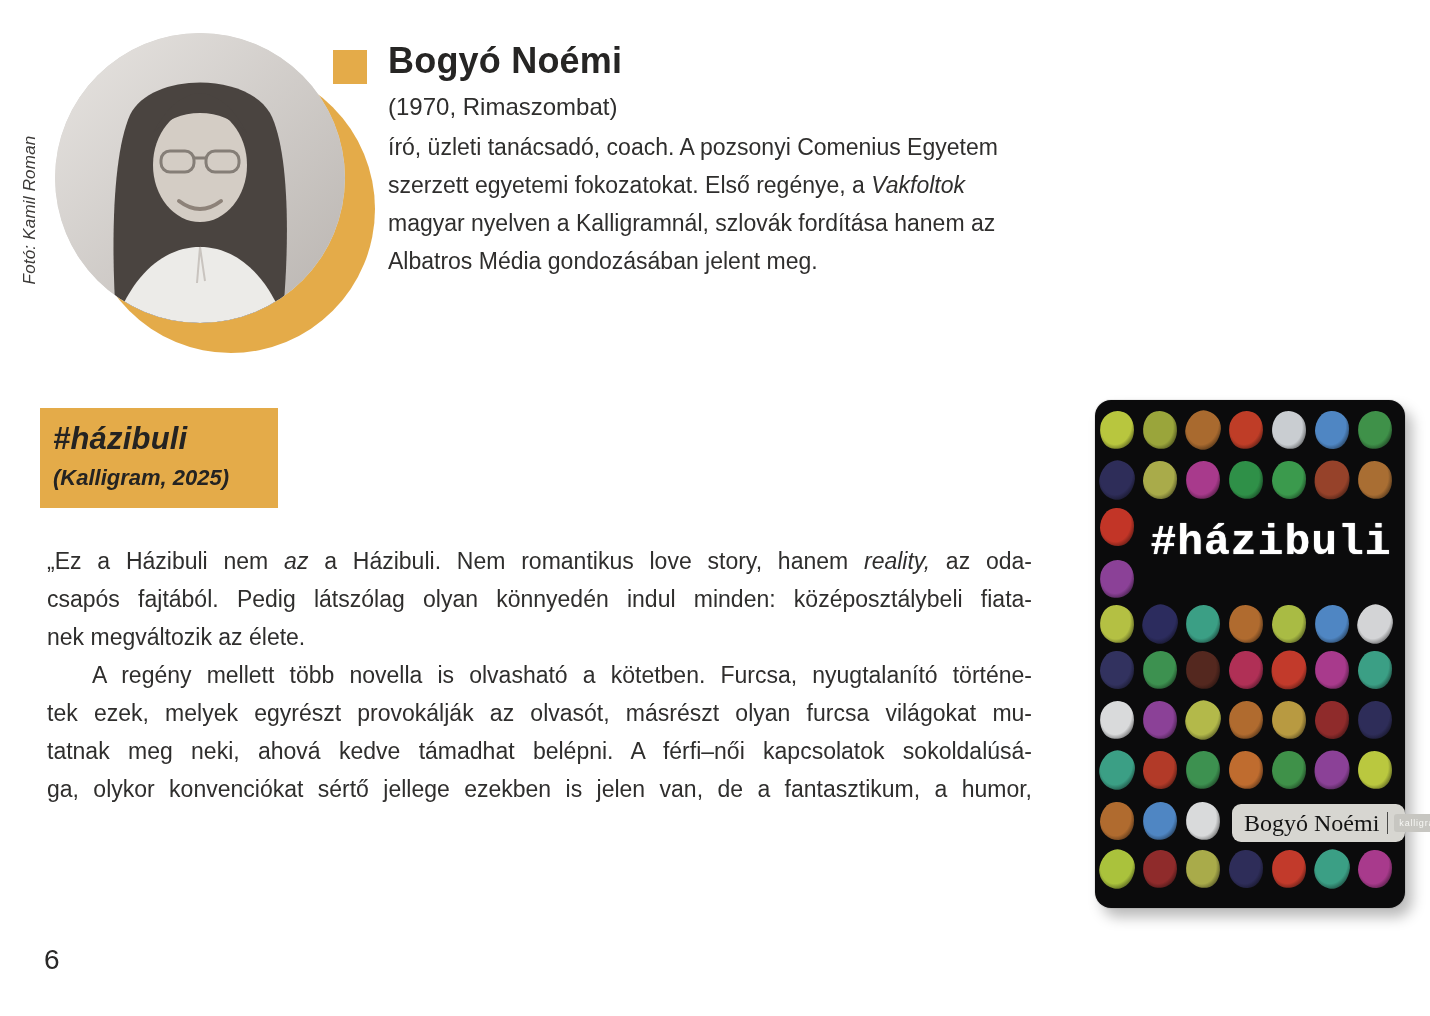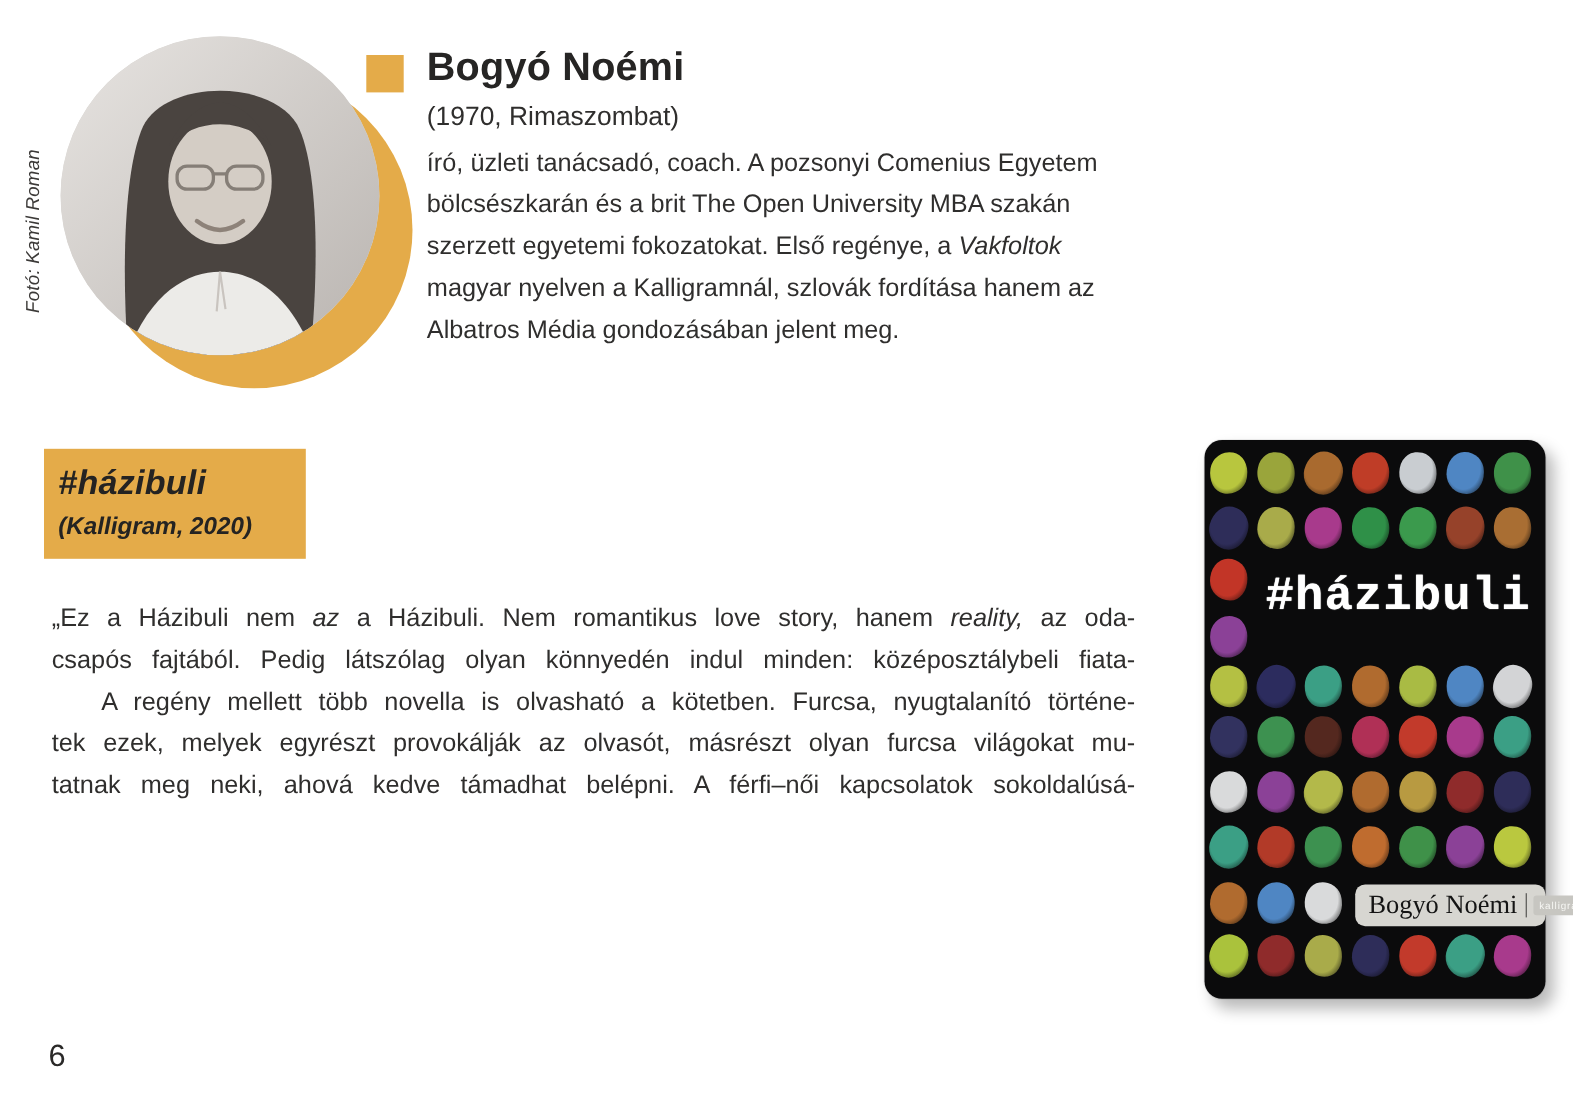--- a/index.html
+++ b/index.html
@@ -103,37 +103,38 @@
       </svg>
     </div>
   </div>
   <div class="photo-credit">Fotó: Kamil Roman</div>
 
   <div class="bullet-square" style="background: rgb(228, 171, 73);"></div>
   <div class="author-name">Bogyó Noémi</div>
   <div class="author-birth">(1970, Rimaszombat)</div>
   <div class="author-bio">
       <div class="bio-line"><span>író, üzleti tanácsadó, coach. A pozsonyi Comenius Egyetem</span></div>
-      <div class="bio-line"><span>bölcsészkarán és a brit The Open University MBA szakán</span></div>
       <div class="bio-line"><span>szerzett egyetemi fokozatokat. Első regénye, a </span><em>Vakfoltok</em></div>
       <div class="bio-line"><span>magyar nyelven a Kalligramnál, szlovák fordítása hanem az</span></div>
       <div class="bio-line"><span>Albatros Média gondozásában jelent meg.</span></div>
     </div>
 
   <div class="book-badge" style="background: rgb(228, 171, 73);">
     <div class="badge-title">#házibuli</div>
-    <div class="badge-pub">(Kalligram, 2020)</div>
+    <div class="badge-pub">(Kalligram, 2025)</div>
   </div>
 
   <div class="quote">
       <div class="qline j"><span>„Ez a Házibuli nem </span><em>az</em><span> a Házibuli. Nem romantikus love story, hanem </span><em>reality,</em><span> az oda-</span></div>
       <div class="qline j"><span>csapós fajtából. Pedig látszólag olyan könnyedén indul minden: középosztálybeli fiata-</span></div>
+      <div class="qline"><span>nek megváltozik az élete.</span></div>
       <div class="qline j ind"><span>A regény mellett több novella is olvasható a kötetben. Furcsa, nyugtalanító történe-</span></div>
       <div class="qline j"><span>tek ezek, melyek egyrészt provokálják az olvasót, másrészt olyan furcsa világokat mu-</span></div>
       <div class="qline j"><span>tatnak meg neki, ahová kedve támadhat belépni. A férfi–női kapcsolatok sokoldalúsá-</span></div>
+      <div class="qline j"><span>ga, olykor konvenciókat sértő jellege ezekben is jelen van, de a fantasztikum, a humor,</span></div>
     </div>
 
   <div class="page-number">6</div>
 
   <div class="cover">
     <div class="cover-title">#házibuli</div>
     <div class="band">
       <span class="band-name">Bogyó Noémi</span>
       <span class="band-sep"></span>
       <span class="band-pub">kalligram</span>

